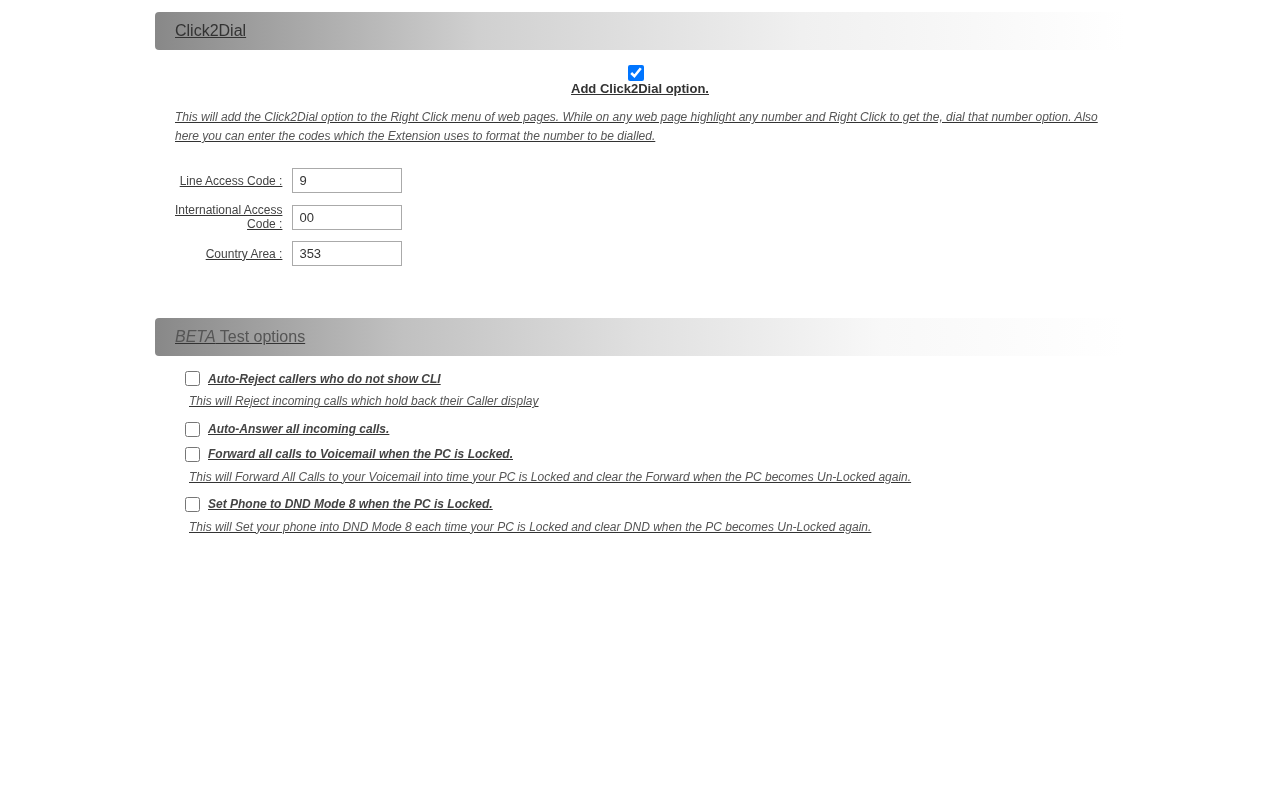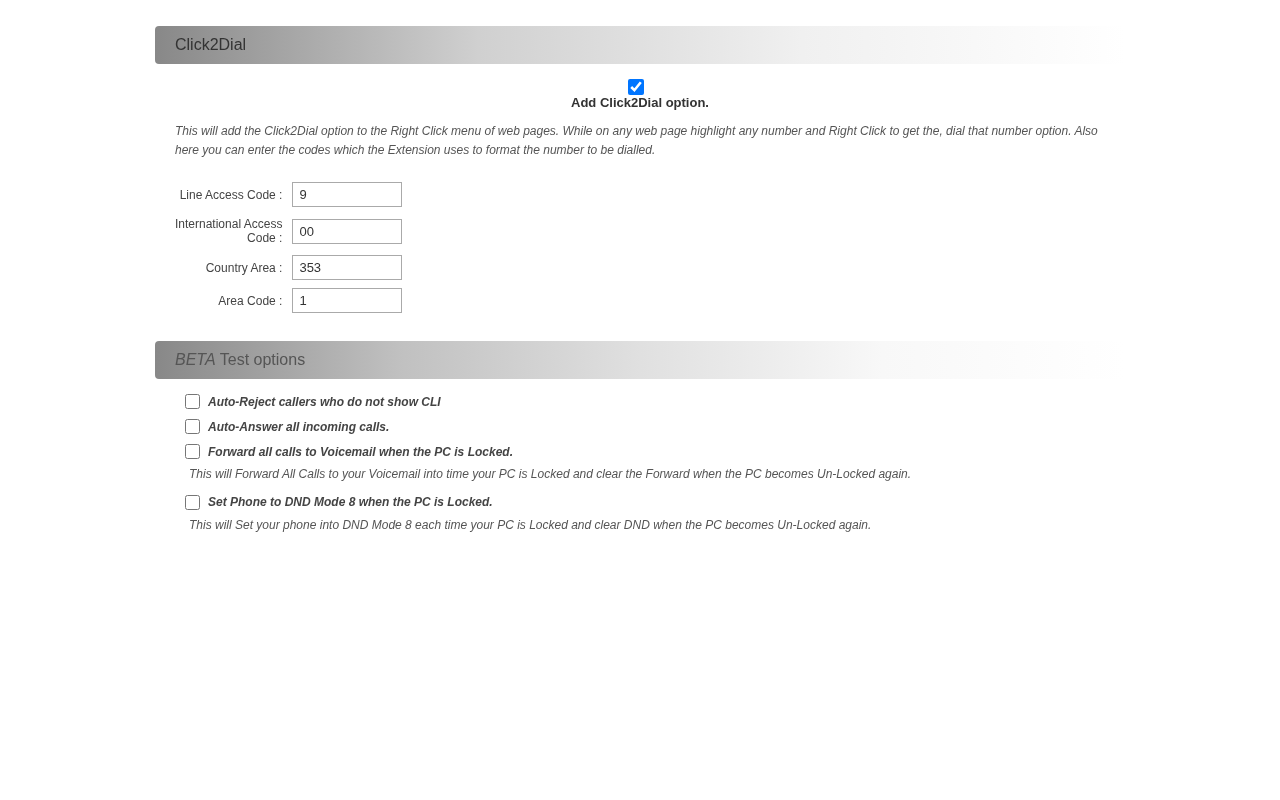--- a/index.html
+++ b/index.html
@@ -11,23 +11,24 @@
     body {
       background-color: #ffffff;
       font-family: Arial, sans-serif;
       font-size: 13px;
       color: #333;
       width: 1280px;
       min-height: 800px;
     }
 
     .page-wrapper {
-      padding: 26px 0;
+      padding: 12px 0;
       max-width: 970px;
       margin: 0 auto;
+      text-decoration: underline;
     }
 
     .section-header {
       background: linear-gradient(to right, #888888, #d0d0d0, #f0f0f0, #ffffff);
       border-radius: 4px;
       padding: 10px 20px;
       margin-bottom: 15px;
     }
 
     .section-header-title {
@@ -95,21 +96,21 @@
     .form-input {
       border: 1px solid #aaa;
       padding: 4px 6px;
       font-size: 13px;
       width: 110px;
       background: #fff;
       color: #333;
     }
 
     .beta-section {
-      margin-top: 4px;
+      margin-top: 28px;
     }
 
     .beta-header {
       background: linear-gradient(to right, #888888, #c0c0c0, #e0e0e0, #f8f8f8, #ffffff);
       border-radius: 4px;
       padding: 10px 20px;
       margin-bottom: 15px;
     }
 
     .beta-header-title {
@@ -186,44 +187,39 @@
         </div>
       </div>
 
       <div class="form-row">
         <div class="form-label">Country Area :</div>
         <div class="form-input-cell">
           <input type="text" class="form-input" value="353" style="">
         </div>
       </div>
 
-      <div class="form-row">
-        <div class="form-label">Area Code :</div>
-        <div class="form-input-cell">
-          <input type="text" class="form-input" value="1" style="">
-        </div>
-      </div>
 
     </div>
   </div>
 
   <div class="beta-section">
 
     <div class="beta-header">
       <span class="beta-header-title">
         <em>BETA</em><span> Test options</span>
       </span>
     </div>
 
     <div class="beta-section-content">
 
       <div class="option-row">
         <input type="checkbox" style="">
         <span class="option-label">Auto-Reject callers who do not show CLI</span>
       </div>
+      <p class="option-desc">This will Reject incoming calls which hold back their Caller display</p>
 
       <div class="option-row">
         <input type="checkbox" style="">
         <span class="option-label">Auto-Answer all incoming calls.</span>
       </div>
 
       <div class="option-row">
         <input type="checkbox" style="">
         <span class="option-label">Forward all calls to Voicemail when the PC is Locked.</span>
       </div>

